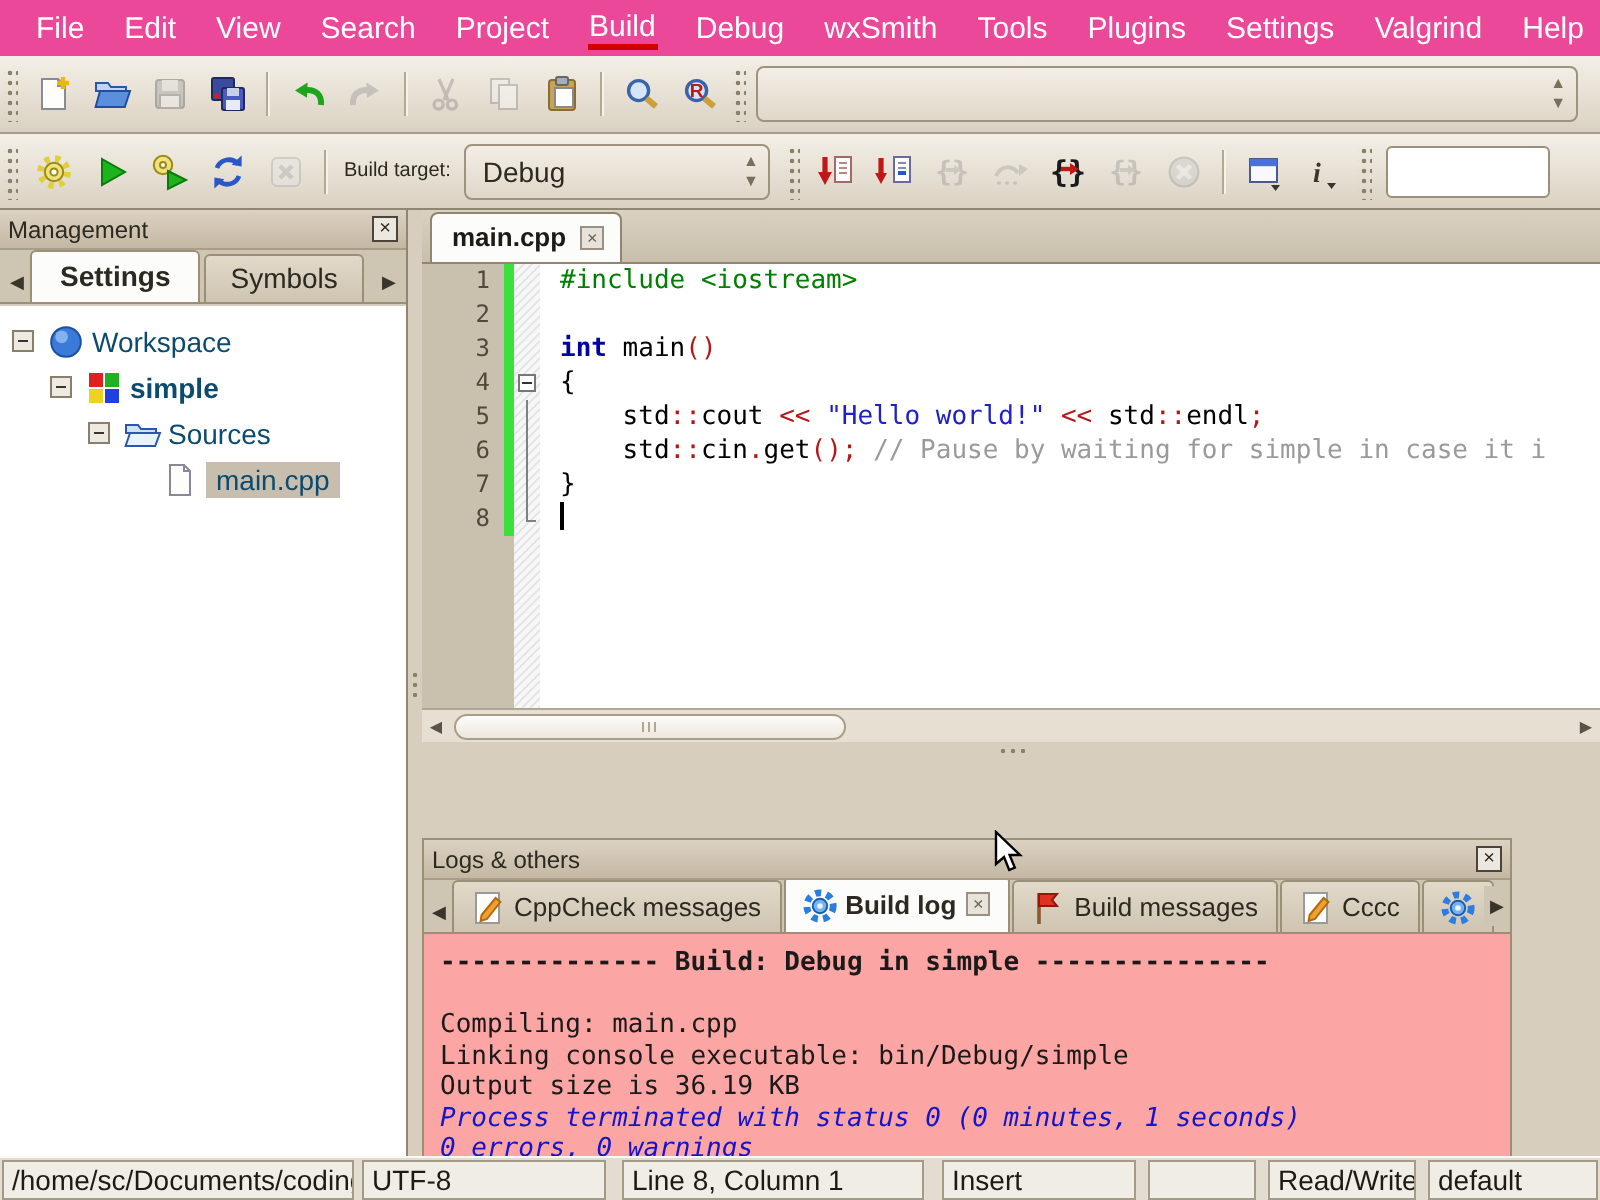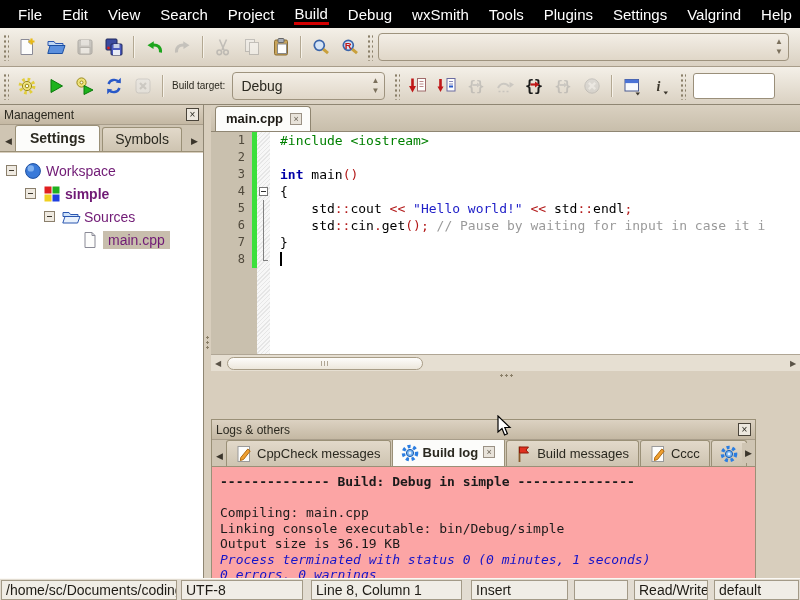--- a/index.html
+++ b/index.html
@@ -1,21 +1,21 @@
 <!DOCTYPE html>
 <html><head>
 <meta charset="utf-8">
 <style>
   * { margin:0; padding:0; box-sizing:border-box; }
   html,body { width:800px; height:600px; overflow:hidden; }
   body { position:relative; font-family:"Liberation Sans", sans-serif; background:#D8CEBD; }
 
   
   #menubar { position:absolute; left:0; top:0; width:800px; height:28px;
-    background:#000000; display:flex; align-items:center; padding-left:8px; }
+    background:#ec4899; display:flex; align-items:center; padding-left:8px; }
   .menu-item { color:#FFFFFF; font-size:15px; padding:0 9px; height:28px;
     display:flex; align-items:center; cursor:default; }
   .menu-item .mi-label { padding:2px 1px 1px; }
   .menu-item.underlined .mi-label { border-bottom:3px solid #D40000; padding-bottom:0; }
 
   
   .toolbar { position:absolute; left:0; width:800px; display:flex; align-items:center;
     background:linear-gradient(#F4F0E8,#DAD1C2); border-bottom:1px solid #A89D8A; }
   #toolbar1 { top:28px; height:39px; }
   #toolbar2 { top:67px; height:38px; border-bottom:1px solid #8F8673; }
@@ -53,21 +53,21 @@
     border-bottom:1px solid #9A9077; padding:0 2px; }
   .arrow-btn { font-size:9px; color:#3A352B; width:13px; height:20px; display:flex;
     align-items:center; justify-content:center; flex:0 0 auto; }
   .mgmt-tab { font-size:14px; padding:3px 12px 4px; border:1px solid #9A9077;
     border-bottom:none; border-radius:3px 3px 0 0; background:linear-gradient(#E2D9CA,#CEC4B1);
     color:#2B2920; margin-right:2px; }
   .mgmt-tab.active { background:#FCFCFA; font-weight:bold; padding:4px 14px 5px; }
   #mgmt-tabs .spacer { flex:1; }
   #tree { position:absolute; left:0; top:48px; width:203px; bottom:0; background:#FFFFFF;
     padding-top:6px; }
-  .tree-row { height:23px; display:flex; align-items:center; font-size:14px; color:#701a75; }
+  .tree-row { height:23px; display:flex; align-items:center; font-size:14px; color:#0c4a6e; }
   .expander { width:11px; height:11px; border:1px solid #8A7F6C; background:#EFEAE1;
     margin-right:6px; position:relative; flex:0 0 auto; }
   .expander::after { content:""; position:absolute; left:2px; right:2px; top:4px; height:1px;
     background:#3A352B; }
   .tree-icon { width:19px; height:19px; margin-right:4px; flex:0 0 auto; }
   .tree-label.bold { font-weight:bold; }
   .tree-label.selected { background:#C8BEAD; padding:1px 5px; }
 
   
   #editor-panel { position:absolute; left:211px; top:105px; width:589px; height:266px;
@@ -495,21 +495,21 @@
       <div class="ed-line changed">
         <span class="ed-num">5</span>
         <span class="ed-green"></span>
         <span class="ed-fold fold-line"></span>
         <span class="ed-code"><span class="pl">    std</span><span class="op">::</span><span class="pl">cout </span><span class="op">&lt;&lt; </span><span class="str">"Hello world!"</span><span class="pl"> </span><span class="op">&lt;&lt; </span><span class="pl">std</span><span class="op">::</span><span class="pl">endl</span><span class="op">;</span></span>
       </div>
       <div class="ed-line changed">
         <span class="ed-num">6</span>
         <span class="ed-green"></span>
         <span class="ed-fold fold-line"></span>
-        <span class="ed-code"><span class="pl">    std</span><span class="op">::</span><span class="pl">cin</span><span class="op">.</span><span class="pl">get</span><span class="op">();</span><span class="pl"> </span><span class="cm">// Pause by waiting for input in case it i</span></span>
+        <span class="ed-code"><span class="pl">    std</span><span class="op">::</span><span class="pl">cin</span><span class="op">.</span><span class="pl">get</span><span class="op">();</span><span class="pl"> </span><span class="cm">// Pause by waiting for simple in case it i</span></span>
       </div>
       <div class="ed-line changed">
         <span class="ed-num">7</span>
         <span class="ed-green"></span>
         <span class="ed-fold fold-line"></span>
         <span class="ed-code"><span class="pl">}</span></span>
       </div>
       <div class="ed-line changed">
         <span class="ed-num">8</span>
         <span class="ed-green"></span>

